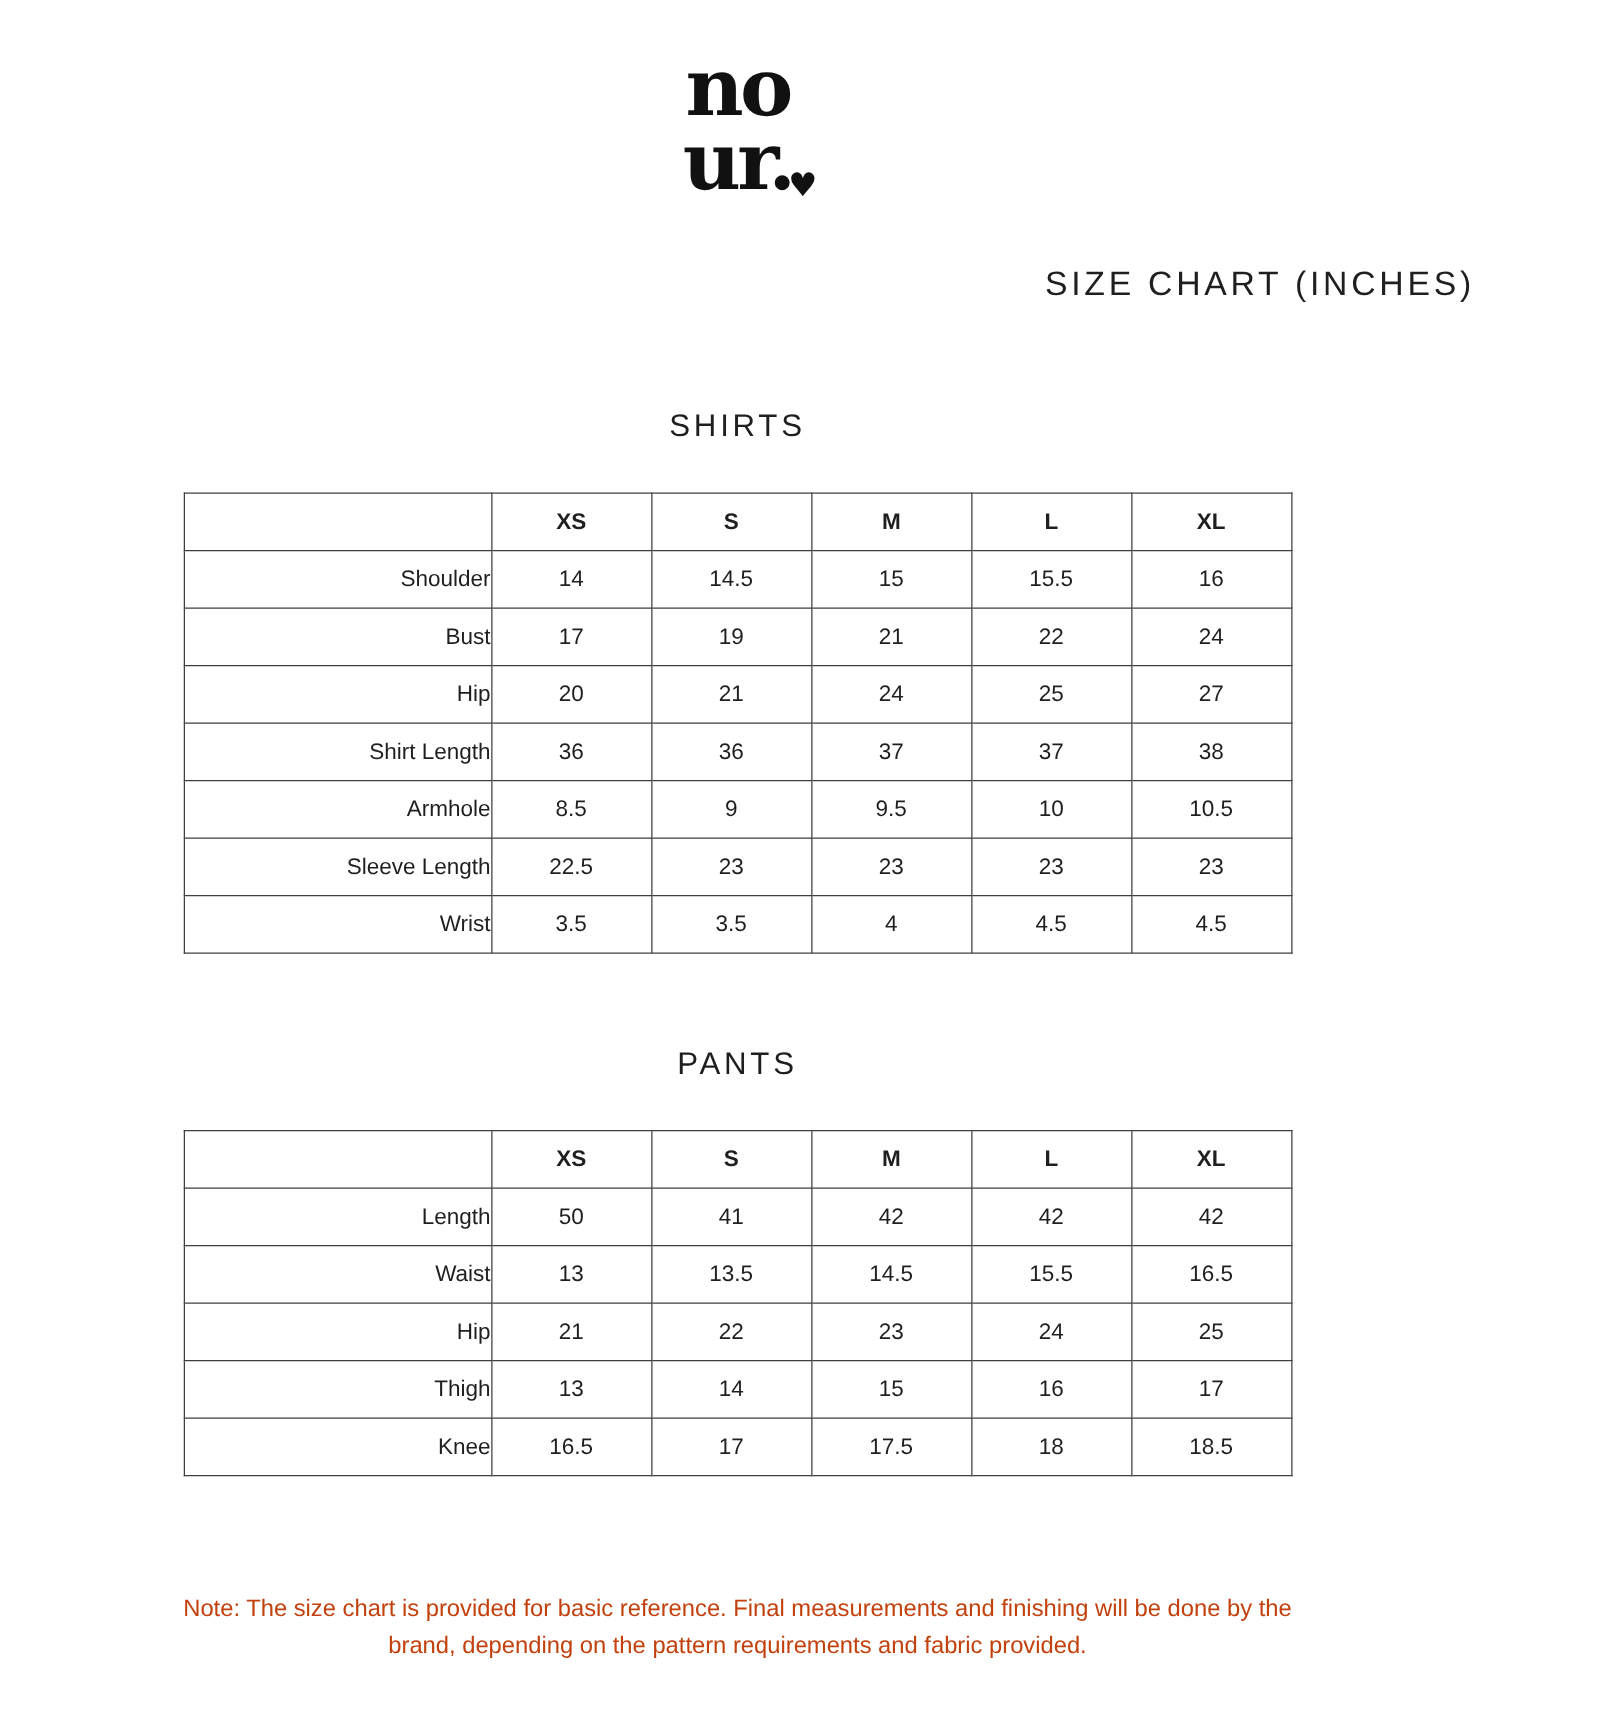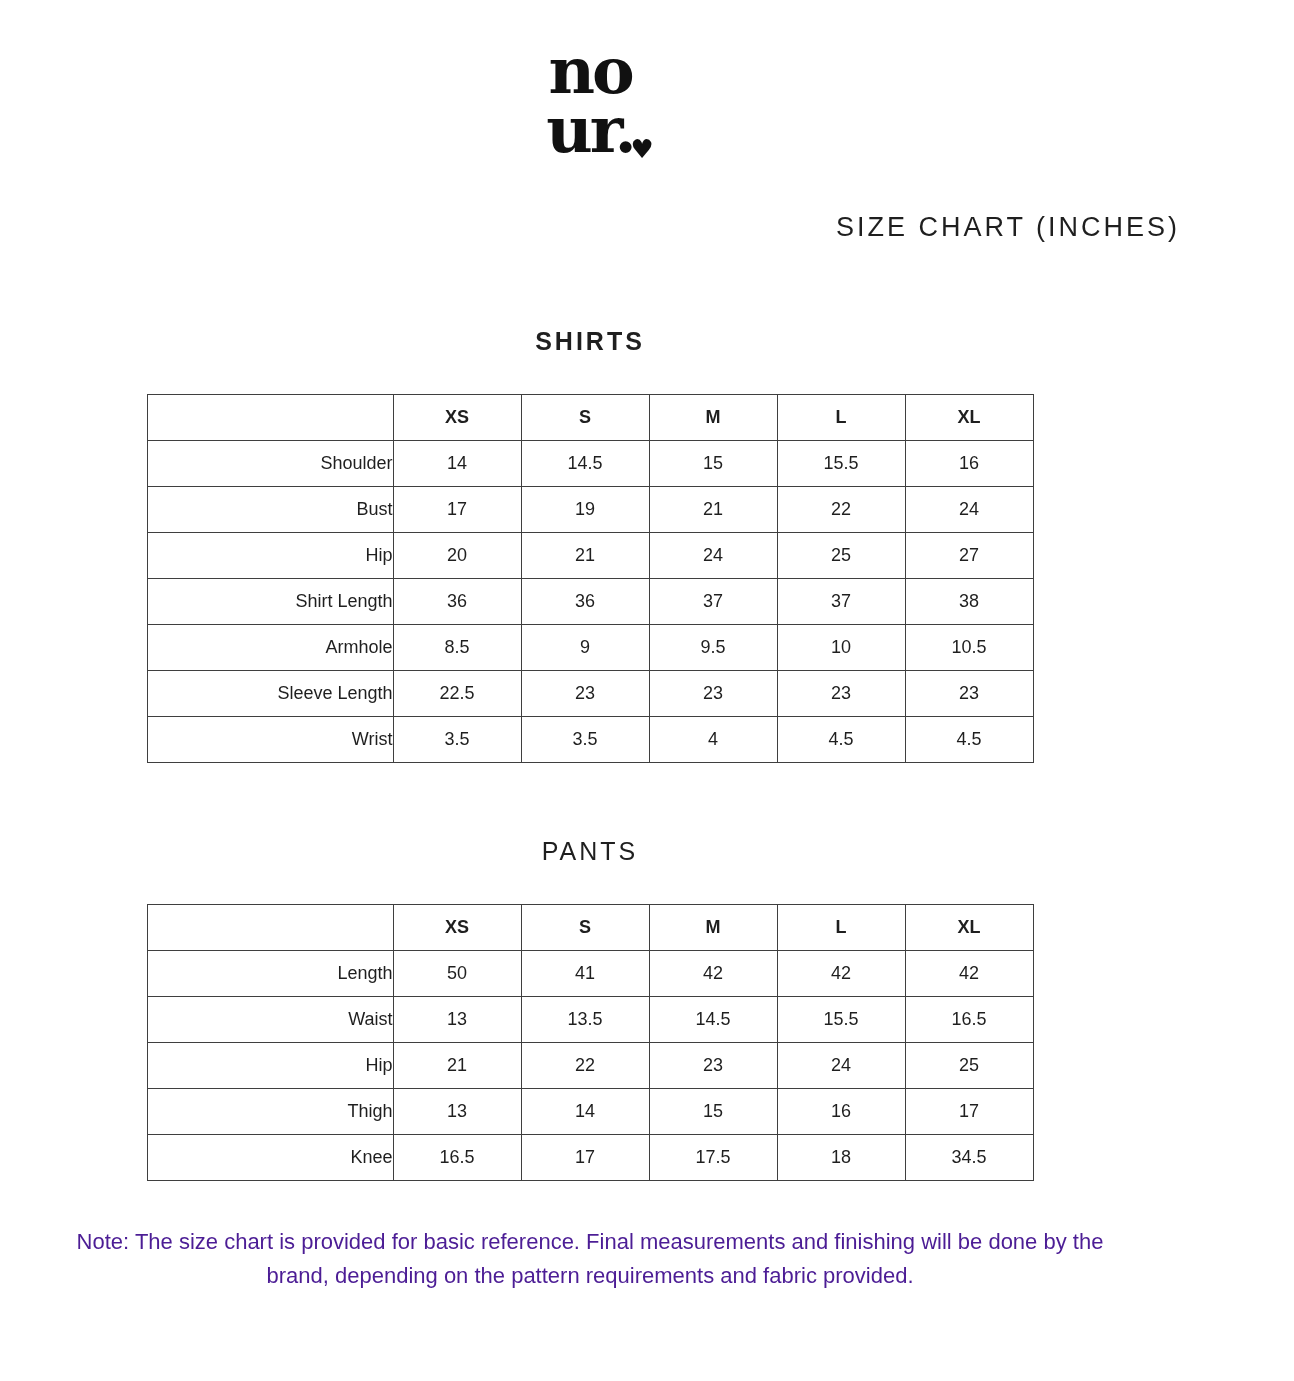--- a/index.html
+++ b/index.html
@@ -47,21 +47,21 @@
     font-size: 27px;
     letter-spacing: 3px;
     color: #1f1f1f;
   }
   .section-heading {
     text-align: center;
     font-size: 25px;
     letter-spacing: 3px;
     color: #1f1f1f;
   }
-  .heading-shirts { margin-top: 84px; font-weight: bold; }
+  .heading-shirts { margin-top: 84px; }
   .heading-pants  { margin-top: 74px; text-align: center; }
   table.size-table {
     border-collapse: collapse;
     margin: 38px auto 0 auto;
     width: 886px;
     table-layout: fixed;
     background: #ffffff;
   }
   table.size-table th,
   table.size-table td {
@@ -74,25 +74,25 @@
     color: #1f1f1f;
   }
   table.size-table th {
     font-weight: 700;
   }
   table.size-table td.rowlabel {
     font-weight: 400;
     text-align: right;
   }
   .note {
-    margin-top: 44px;
-    text-align: center;
-    font-size: 22px;
+    margin-top: 92px;
+    text-align: center;
+    font-size: 19px;
     line-height: 1.55;
-    color: #4c1d95;
+    color: #c2410c;
   }
   .note-line { display: block; }
 </style>
 </head>
 <body>
 
 <div class="page">
 
   <div class="logo-wrap">
     <div class="logo">
@@ -232,21 +232,21 @@
           <td>15</td>
           <td>16</td>
           <td>17</td>
         </tr>
         <tr>
           <td class="rowlabel">Knee</td>
           <td>16.5</td>
           <td>17</td>
           <td>17.5</td>
           <td>18</td>
-          <td>34.5</td>
+          <td>18.5</td>
         </tr>
       </tbody>
     </table>
 
   <div class="note">
     <span class="note-line">Note: The size chart is provided for basic reference. Final measurements and finishing will be done by the</span>
     <span class="note-line">brand, depending on the pattern requirements and fabric provided.</span>
   </div>
 
 </div>

